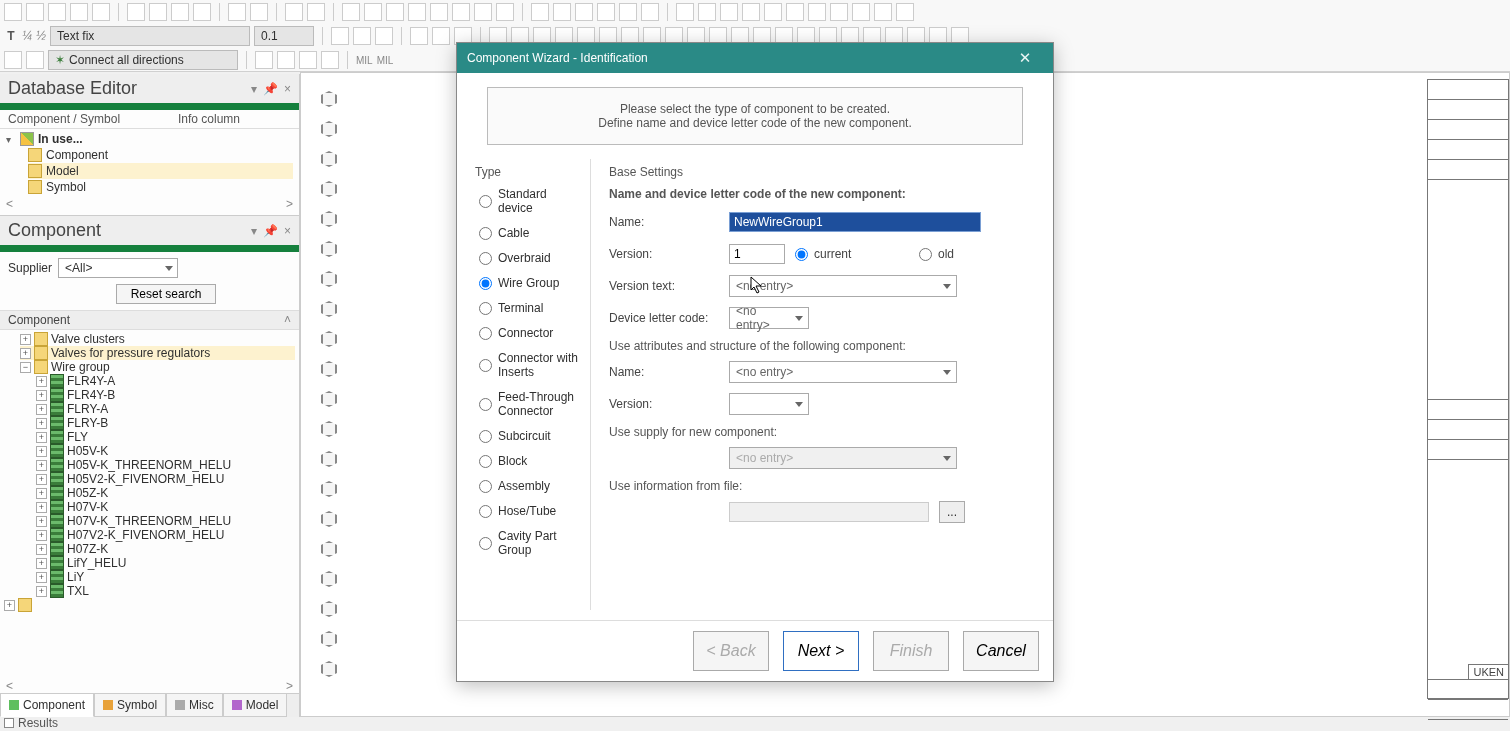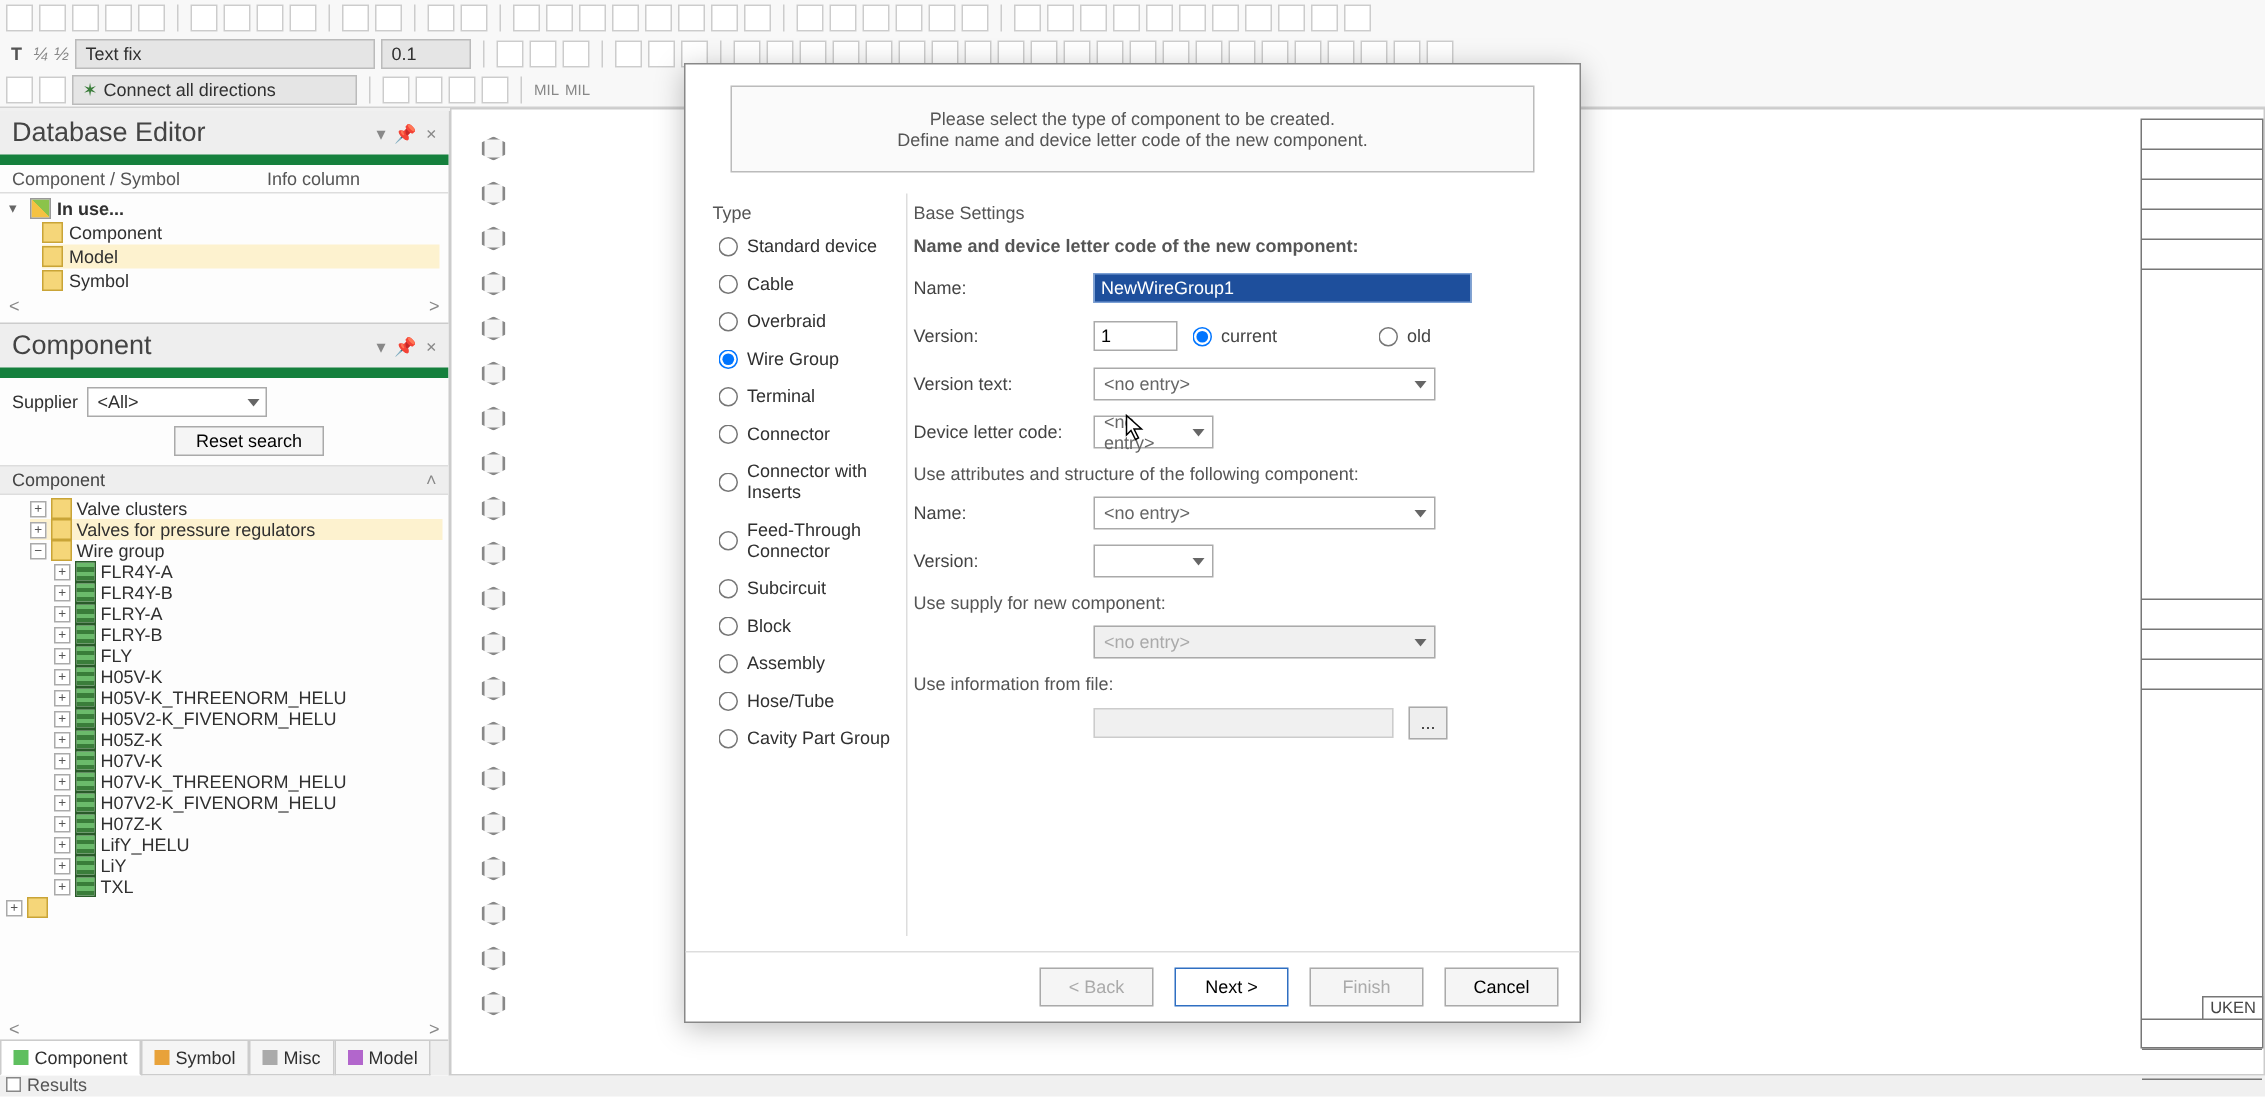--- a/index.html
+++ b/index.html
@@ -60,42 +60,42 @@
 .title-block-r { position:absolute; right:0; top:6px; width:82px; height:620px; border:1px solid #777; background:#fff; }
 .title-block-r .seg { border-bottom:1px solid #777; height:20px; }
 .title-block-r .big { height: 220px; }
 
 
 .dialog { position:absolute; left:456px; top:42px; width:598px; height:640px; background:#fff; border:1px solid #888; box-shadow: 0 4px 18px rgba(0,0,0,0.25); display:flex; flex-direction:column;}
 .dlg-titlebar { height:30px; background:#2a8a86; color:#fff; display:flex; align-items:center; justify-content:space-between; padding:0 10px; font-size:13px;}
 .dlg-close { width:36px; height:24px; display:flex; align-items:center; justify-content:center; color:#eaf5f4; font-size:15px; }
 .dlg-body { flex:1; padding:10px 14px; display:flex; flex-direction:column; }
 .info-box { border:1px solid #bbb; background:#fafafa; padding:14px; text-align:center; color:#555; font-size:12px; margin: 4px 16px 14px; }
-.two-col { flex:1; display:flex; }
+.two-col { flex:1; display:flex; gap:14px; }
 .type-col { width:190px; border-right:1px solid #ddd; padding:6px 8px 6px 4px; }
 .grp-label { color:#555; margin-bottom:8px; }
 .radio-list { display:flex; flex-direction:column; gap:11px; margin-left:4px;}
 .radio-item { display:flex; align-items:center; gap:6px; font-size:12px; }
 .radio-item input { width:13px; height:13px; }
 .base-col { flex:1; padding:6px 10px 6px 4px; }
 .base-desc { color:#555; margin-bottom:10px;font-weight:bold; }
 .form-row { display:flex; align-items:center; gap:10px; margin-bottom:10px; min-height:22px;}
 .form-row label { width:110px; color:#444; }
 .txt { height:20px; border:1px solid #7a9fd4; padding:0 4px; font-size:12px; }
 .txt.wide { width:252px; }
 .txt.sm { width:56px; border-color:#aaa;}
 .drp { height:22px; border:1px solid #aaa; background:#fff; padding:0 18px 0 6px; position:relative; display:flex; align-items:center; font-size:12px; color:#666;}
 .drp::after { content:""; position:absolute; right:5px; top:8px; border-left:4px solid transparent; border-right:4px solid transparent; border-top:5px solid #666; }
 .drp.disabled { background:#f0f0f0; color:#aaa; }
 .name-input { background:#1e4f9c; color:#fff; }
 .inline-radios { display:flex; gap:14px; }
 .section-note { color:#555; margin:6px 0 8px; }
 .browse-btn { width:26px; height:22px; border:1px solid #aaa; background:#eee; display:flex; align-items:center; justify-content:center;}
 .dlg-footer { border-top:1px solid #ddd; padding:10px 14px; display:flex; justify-content:flex-end; gap:14px; }
-.btn { min-width:76px; height:26px; border:1px solid #aaa; background:#f5f5f5; font-size:12px; }
+.btn { min-width:76px; height:40px; border:1px solid #aaa; background:#f5f5f5; font-size:16px;font-style:italic; }
 .btn.primary { border:1px solid #2f6fc2; background:#fff; }
 .btn:disabled { color:#aaa; }
 .cursor { position:absolute; left:750px; top:276px; width:14px; height:18px; pointer-events:none;}
 .cursor svg { width:14px; height:18px; }
 
 .zuken-tag { position:absolute; right:0; bottom:36px; background:#fff; border:1px solid #777; padding:1px 4px; font-size:11px; color:#444;}
 </style>
 </head>
 <body>
 
@@ -431,20 +431,24 @@
     </div>
   </div>
 </div>
 
 <div class="results-bar">
     <span class="ricon"></span>
     <span>Results</span>
   </div>
 
 <div class="dialog">
+  <div class="dlg-titlebar">
+    <span>Component Wizard - Identification</span>
+    <div class="dlg-close">✕</div>
+  </div>
   <div class="dlg-body">
     <div class="info-box">
       <div>Please select the type of component to be created.</div>
       <div>Define name and device letter code of the new component.</div>
     </div>
     <div class="two-col">
       <div class="type-col">
         <div class="grp-label">Type</div>
         <div class="radio-list" id="type-radio-list">
             <label class="radio-item">

